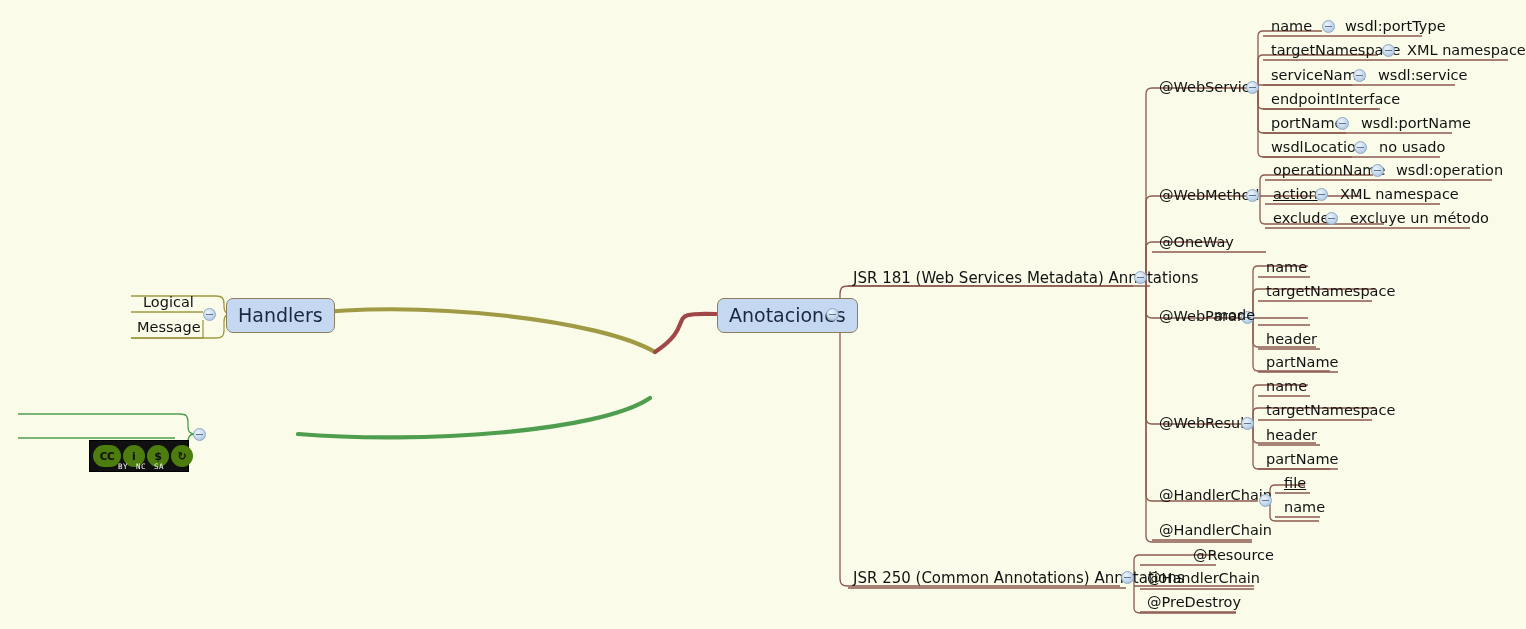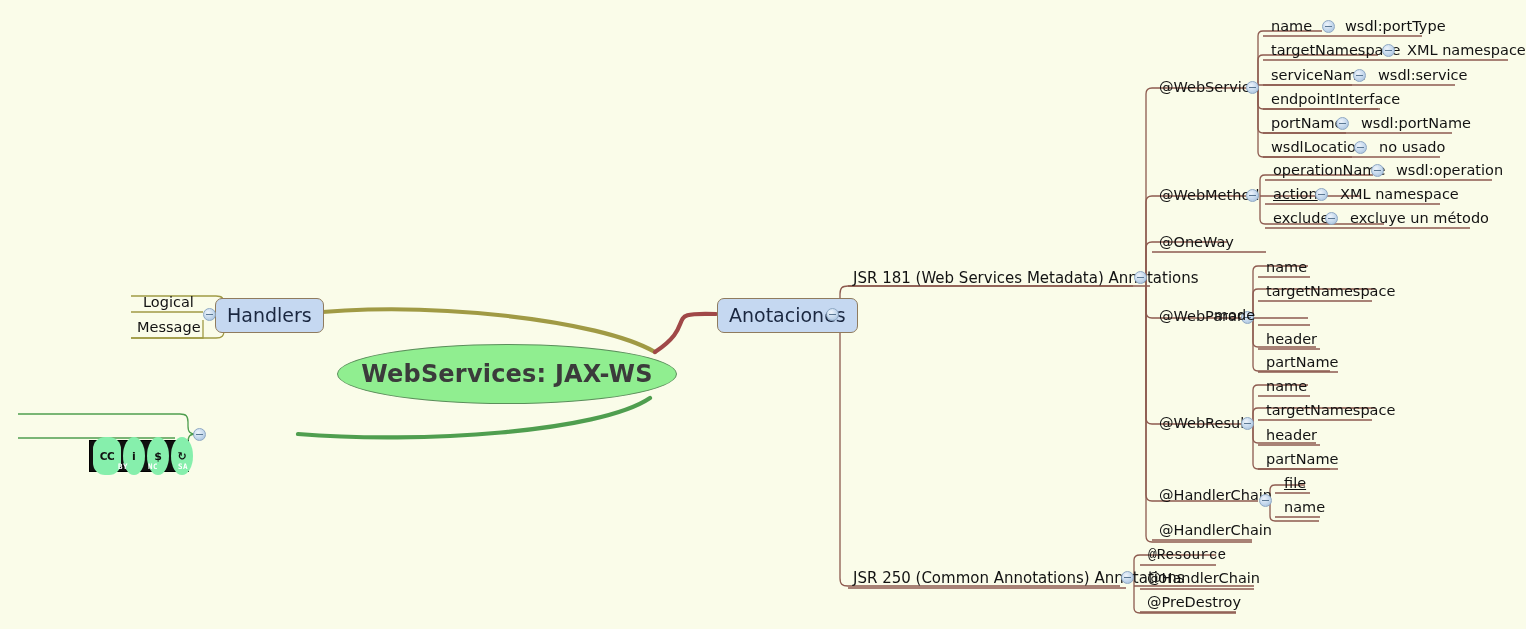--- a/index.html
+++ b/index.html
@@ -112,37 +112,37 @@
     box-sizing: border-box;
     display: flex;
     align-items: center;
   }
   .cc-badge .cc-icons {
     display: flex; align-items: center;
     gap: 2px;
     padding-left: 3px;
   }
   .cc-badge .circ {
-    width: 22px; height: 38px;
+    width: 22px; height: 22px;
     border-radius: 50%;
-    background: #86efac;
+    background: #4d7c0f;
     color: #111;
     font-size: 11px;
     font-weight: bold;
     display: flex; align-items: center; justify-content: center;
     font-family: "DejaVu Sans", sans-serif;
   }
   .cc-badge .circ.cc { width: 28px; border-radius: 12px; font-size: 10.5px; letter-spacing: -.5px;}
   .cc-badge .cc-labels {
     position: absolute;
     left: 28px; bottom: 0px;
-    display: flex; gap: 20px;
+    display: flex; gap: 8px;
     font-size: 7.5px;
     color: #ffffff;
-    font-weight: bold;
+    font-weight: normal;
     letter-spacing: .5px;
     font-family: "DejaVu Sans Mono", monospace;
     align-items: flex-end;
   }
 </style>
 </head>
 <body style="background: rgb(250, 252, 233);">
 
 <div id="canvas">
 
@@ -228,25 +228,22 @@
       <path d="M1275,493 L1310,493"></path>
       <path d="M1275,517 L1320,517"></path>
       <path d="M1152,540 L1252,540"></path>
       <path d="M1140,565 L1216,565"></path>
       <path d="M1140,589 L1254,589"></path>
       <path d="M1140,612 L1236,612"></path>
       <path d="M848,588 L1126,588"></path>
     </g>
   </svg>
 
-  <div class="node root">
-    <span>WebServices: JAX-WS</span>
-  </div>
-
-  <div class="node topic" style="left:215px; top:298px;border-radius:7px;">
+
+  <div class="node topic" style="left:226px; top:298px;border-radius:7px;">
     <span>Handlers</span>
   </div>
   <div class="collapse" style="left:203px; top:308px;"></div>
   <div class="node leaf" style="left:139px; top:293px;">
     <span>Logical</span>
   </div>
   <div class="node leaf" style="left:133px; top:318px;">
     <span>Message</span>
   </div>
 
@@ -308,21 +305,21 @@
 
   <div class="node leaf" style="left:1155px; top:486px;">
     <span>@HandlerChain</span>
   </div>
   <div class="collapse" style="left:1259px; top:494px;"></div>
 
   <div class="node leaf" style="left:1155px; top:521px;">
     <span>@HandlerChain</span>
   </div>
 
-  <div class="node leaf" style="left:1144px; top:546px;font-family:Liberation Mono, monospace;">
+  <div class="node leaf" style="left:1189px; top:546px;">
     <span>@Resource</span>
   </div>
   <div class="node leaf" style="left:1143px; top:569px;">
     <span>@HandlerChain</span>
   </div>
   <div class="node leaf" style="left:1143px; top:593px;">
     <span>@PreDestroy</span>
   </div>
 
   <div class="node leaf" style="left:1267px; top:17px;">

